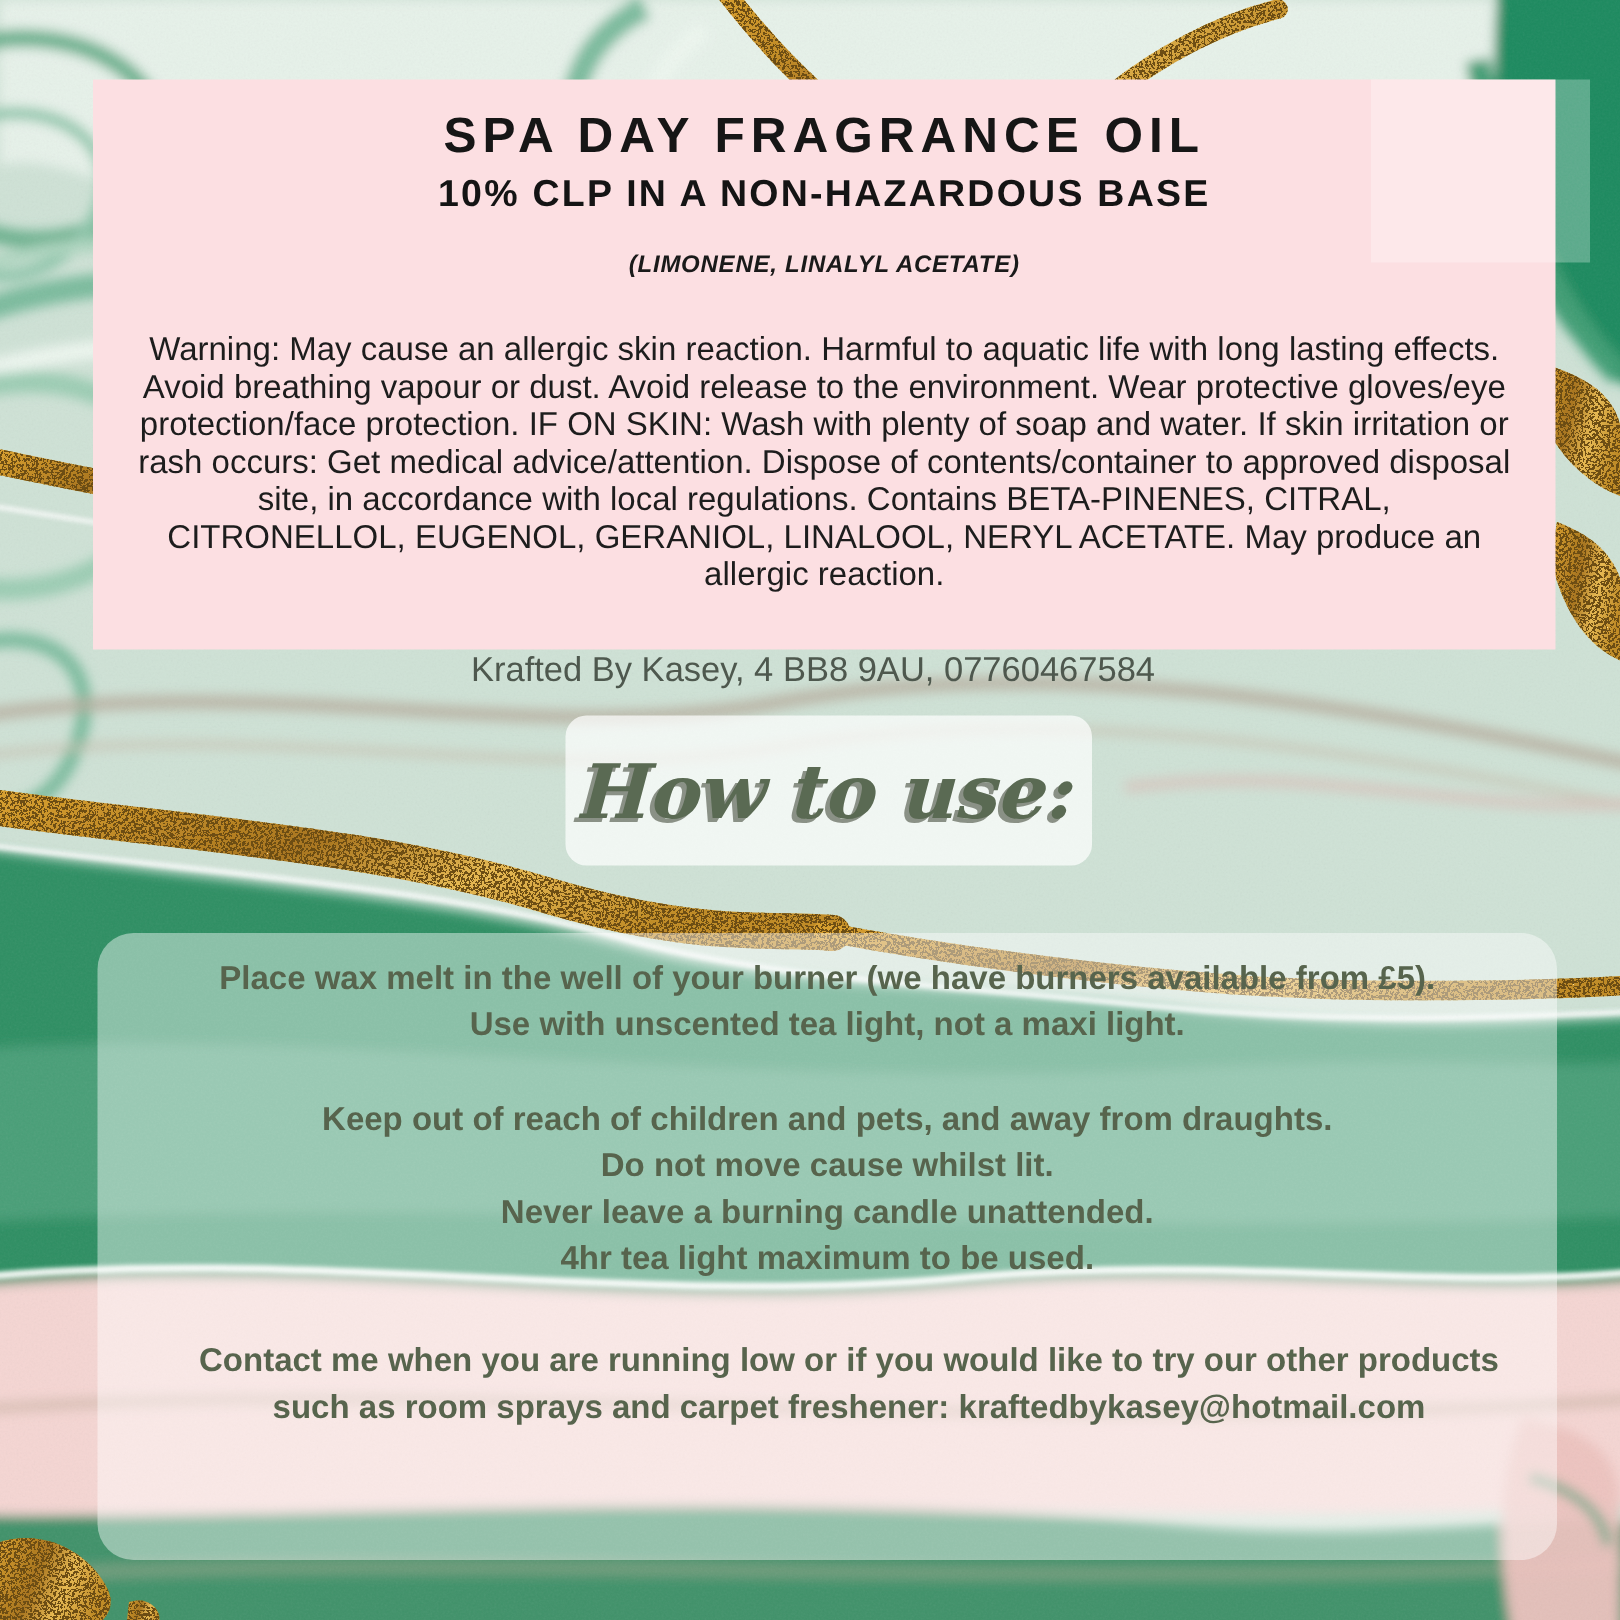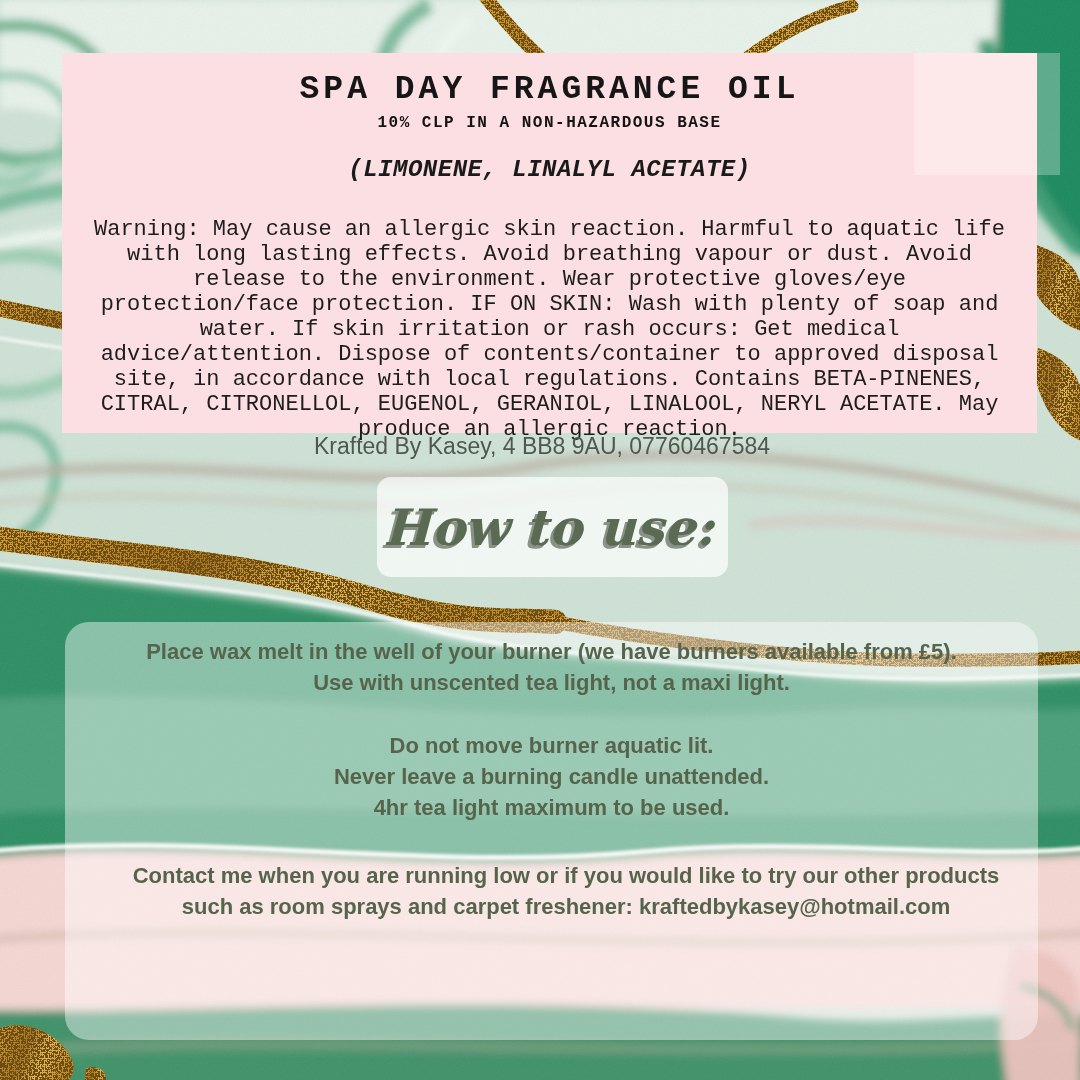--- a/index.html
+++ b/index.html
@@ -5,25 +5,25 @@
   html,body { margin:0; padding:0; background:#222; }
   .page {
     position:relative; width:1080px; height:1080px; overflow:hidden;
     background:#cfe2d6; font-family:"Liberation Sans", sans-serif;
   }
   svg.bg { position:absolute; left:0; top:0; }
 
   
   .clp-box {
     position:absolute; left:62px; top:53px; width:975px; height:380px;
-    background:#fcdfe2; text-align:center;font-family:Liberation Mono, monospace;
+    background:#fcdfe2; text-align:center;
   }
   .clp-title  { margin:18px 0 0; font-size:33px; font-weight:bold; letter-spacing:4px; color:#161616; }
-  .clp-sub    { margin:6px 0 0;  font-size:16px; font-weight:bold; letter-spacing:1.5px; color:#141414; }
-  .allergens  { margin:24px 0 0; font-size:24px; font-style:italic; font-weight:bold; letter-spacing:.5px; color:#1a1a1a; }
+  .clp-sub    { margin:6px 0 0;  font-size:25px; font-weight:bold; letter-spacing:1.5px; color:#141414; }
+  .allergens  { margin:24px 0 0; font-size:16px; font-style:italic; font-weight:bold; letter-spacing:.5px; color:#1a1a1a; }
   .warning    { margin:34px auto 0; max-width:915px; font-size:22px; line-height:25px; color:#1d1d1d; }
 
   .ghs-backplate {
     position:absolute; left:852px; top:0px; width:146px; height:122px;
     background:rgba(255,255,255,0.28);
   }
 
   .maker {
     position:absolute; top:431px; left:0; width:100%; margin:2px;
     text-align:center; font-size:23px; color:#4e584e;
@@ -164,21 +164,22 @@
   <div class="howto-box">
     <span class="howto-text">How to use:</span>
   </div>
 
   <section class="instructions">
     <p>
       <span class="line">Place wax melt in the well of your burner (we have burners available from £5).</span>
       <span class="line">Use with unscented tea light, not a maxi light.</span>
     </p>
     <p class="gap32">
-      <span class="line">Do not move burner aquatic lit.</span>
+      <span class="line">Keep out of reach of children and pets, and away from draughts.</span>
+      <span class="line">Do not move cause whilst lit.</span>
       <span class="line">Never leave a burning candle unattended.</span>
       <span class="line">4hr tea light maximum to be used.</span>
     </p>
     <p class="gap37">
       <span class="line">Contact me when you are running low or if you would like to try our other products</span>
       <span class="line">such as room sprays and carpet freshener: kraftedbykasey@hotmail.com</span>
     </p>
   </section>
 
 </div>

